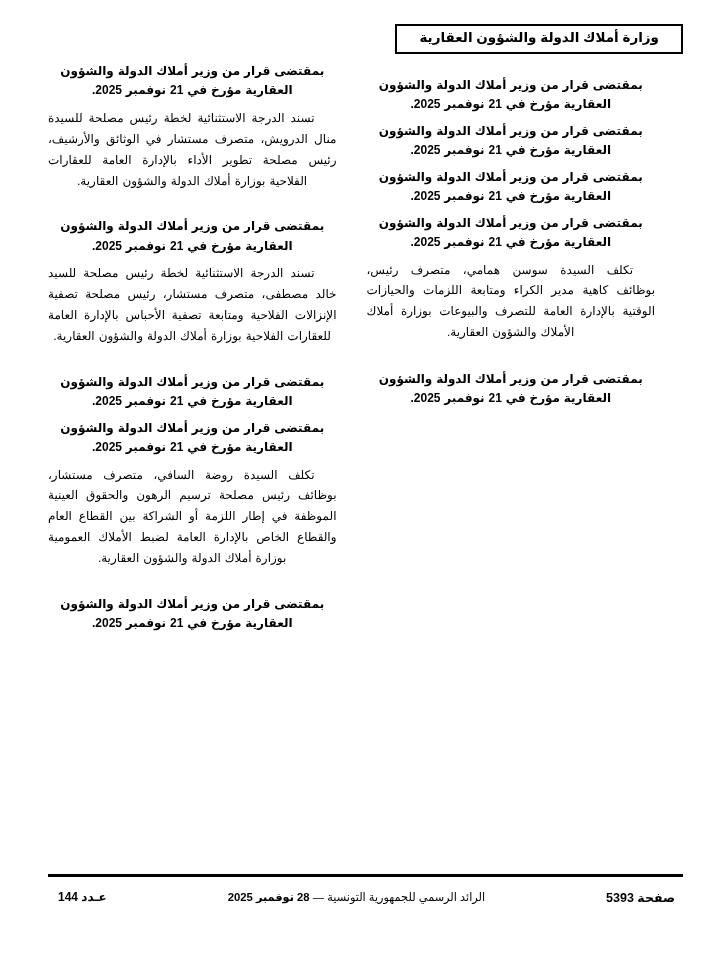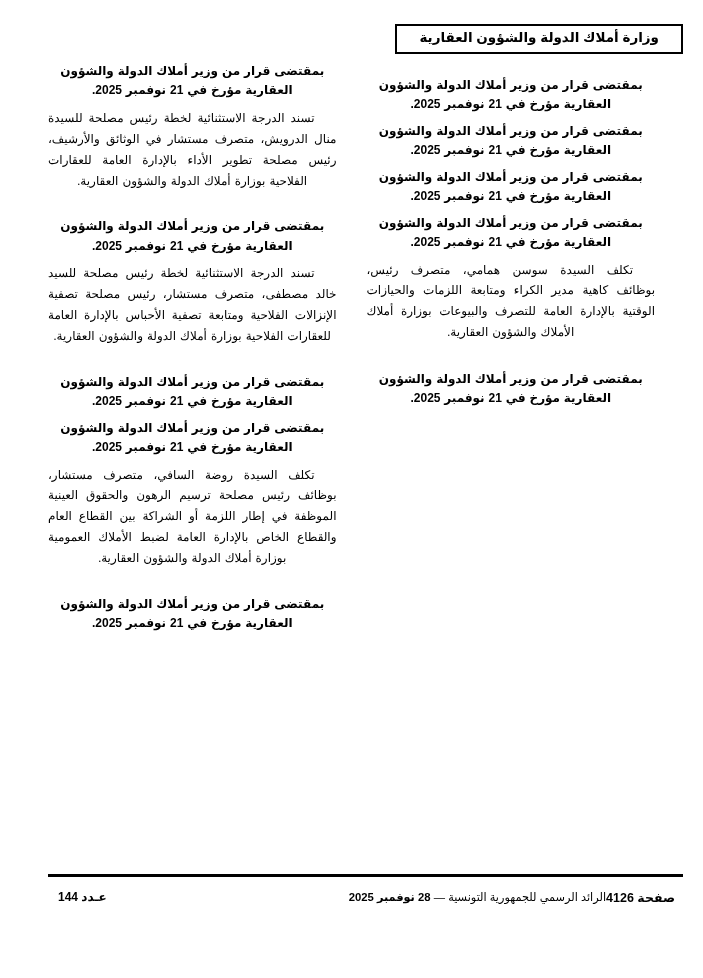--- a/index.html
+++ b/index.html
@@ -125,21 +125,21 @@
   .footer-page {
     flex: 0 0 auto;
     font-weight: bold;
     font-size: 12.5px;
     white-space: nowrap;
     padding-inline-start: 8px;
   }
 
   .footer-center {
     flex: 1 1 auto;
-    text-align: right;
+    text-align: center;
     font-size: 11.3px;
     white-space: nowrap;
   }
 
   .footer-center .fc-bold { font-weight: bold; }
 
   .footer-issue {
     flex: 0 0 auto;
     font-weight: bold;
     font-size: 12px;
@@ -208,20 +208,20 @@
         <p class="entry-title">بمقتضى قرار من وزير أملاك الدولة والشؤون العقارية مؤرخ في 21 نوفمبر 2025.</p>
       </div>
 
     </div>
 
   </div>
 
   <div class="footer-rule"></div>
 
   <div class="footer">
-    <div class="footer-page">صفحة 4126</div>
+    <div class="footer-page">صفحة 5393</div>
     <div class="footer-center">
       <span>الرائد الرسمي للجمهورية التونسية — </span><span class="fc-bold">28 نوفمبر 2025</span>
     </div>
     <div class="footer-issue">عـدد 144</div>
   </div>
 
 </div>
 
 </body></html>

